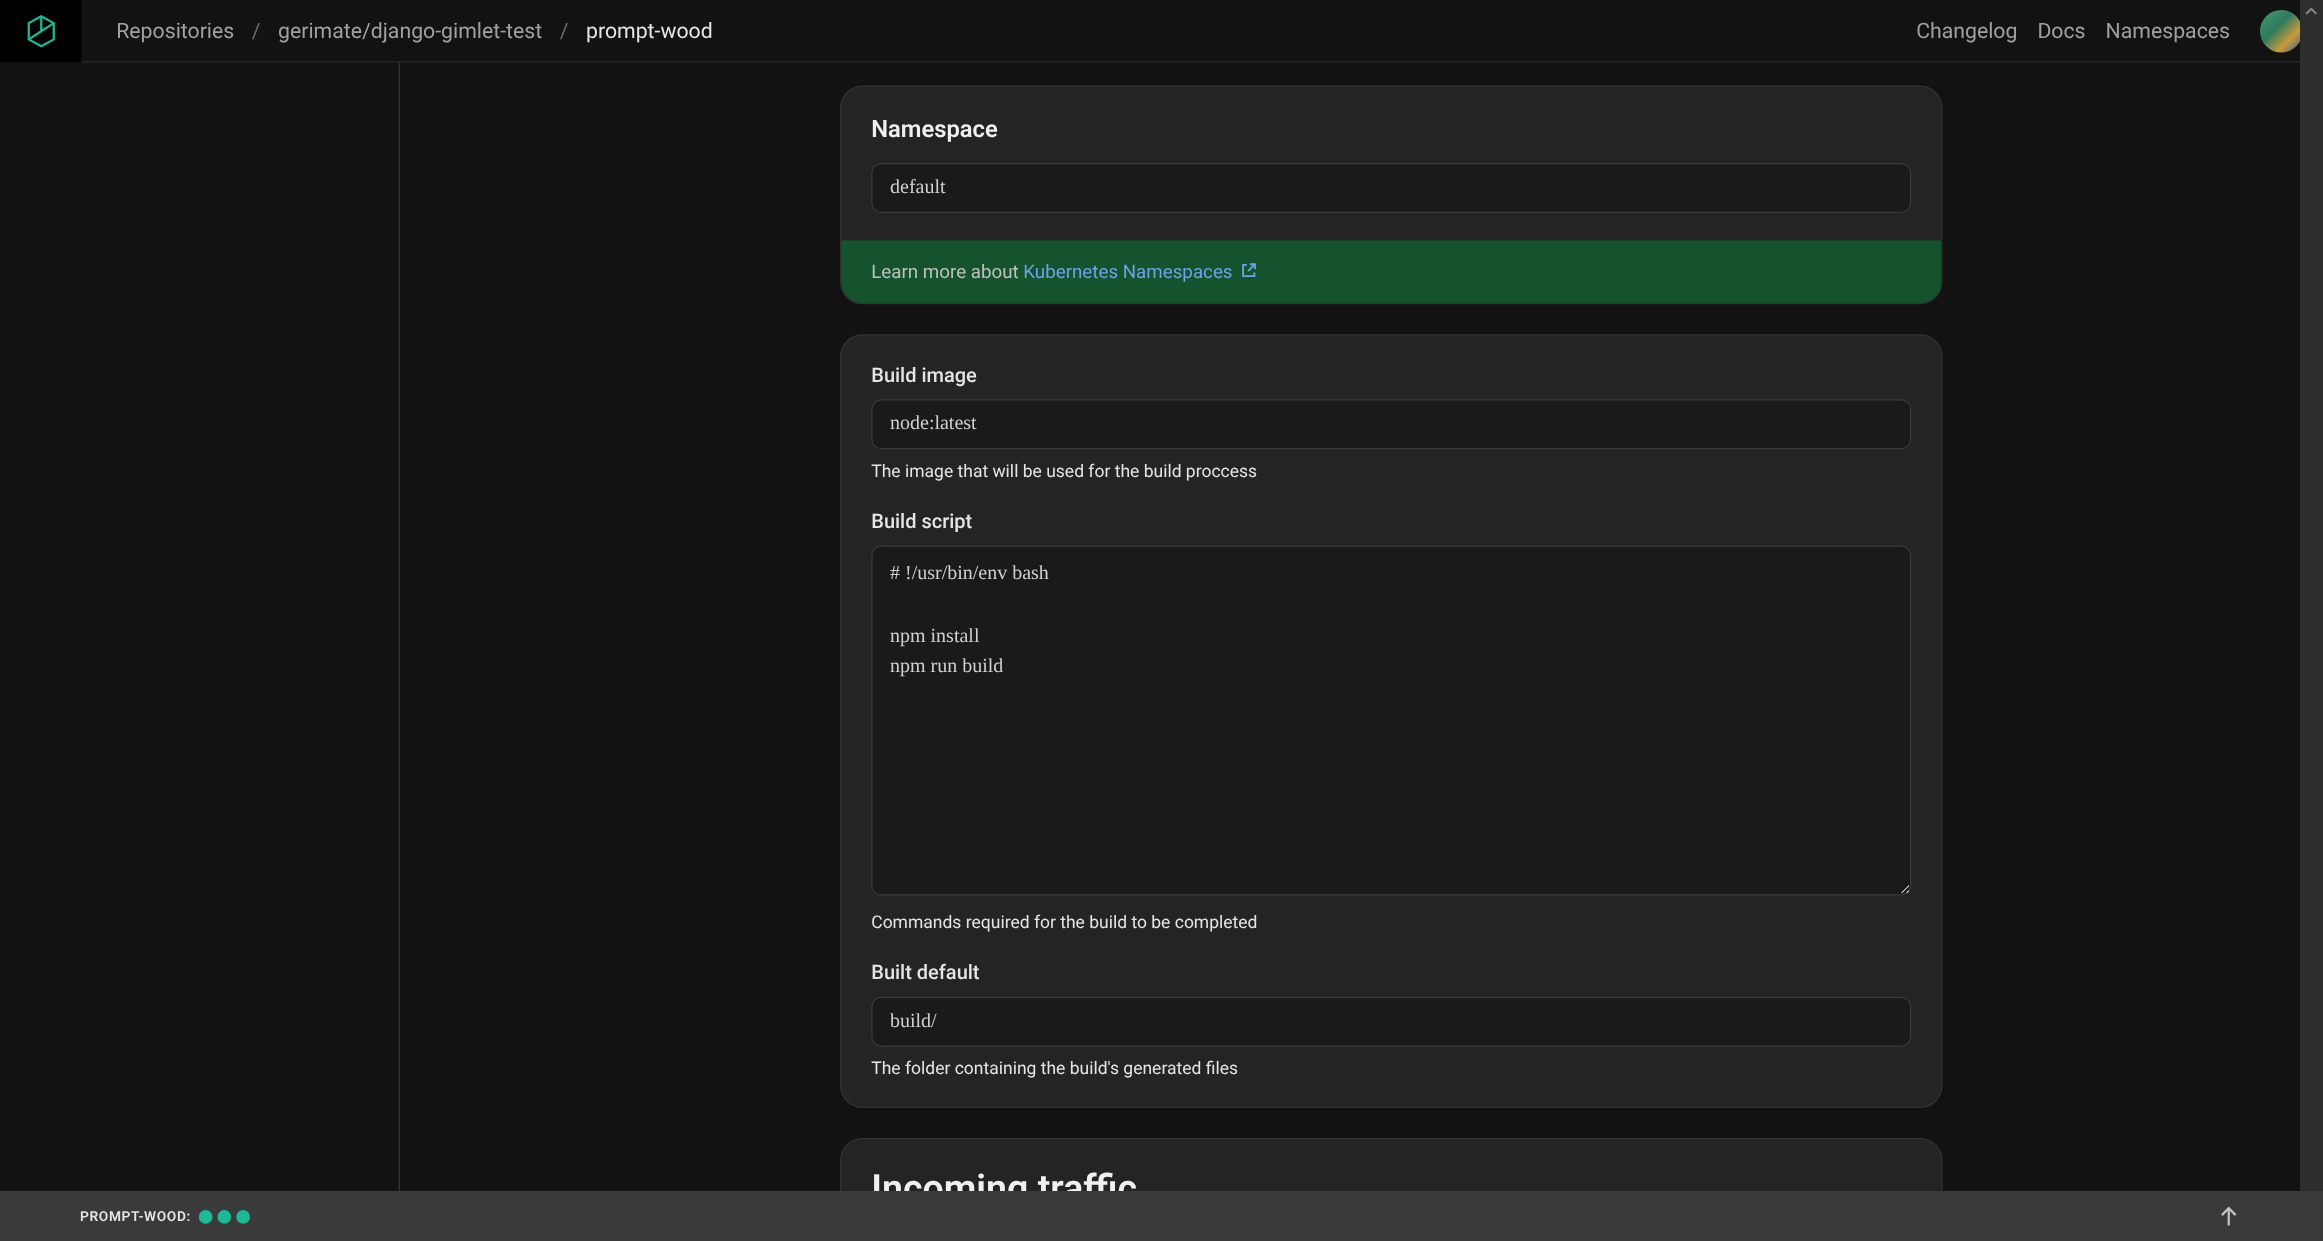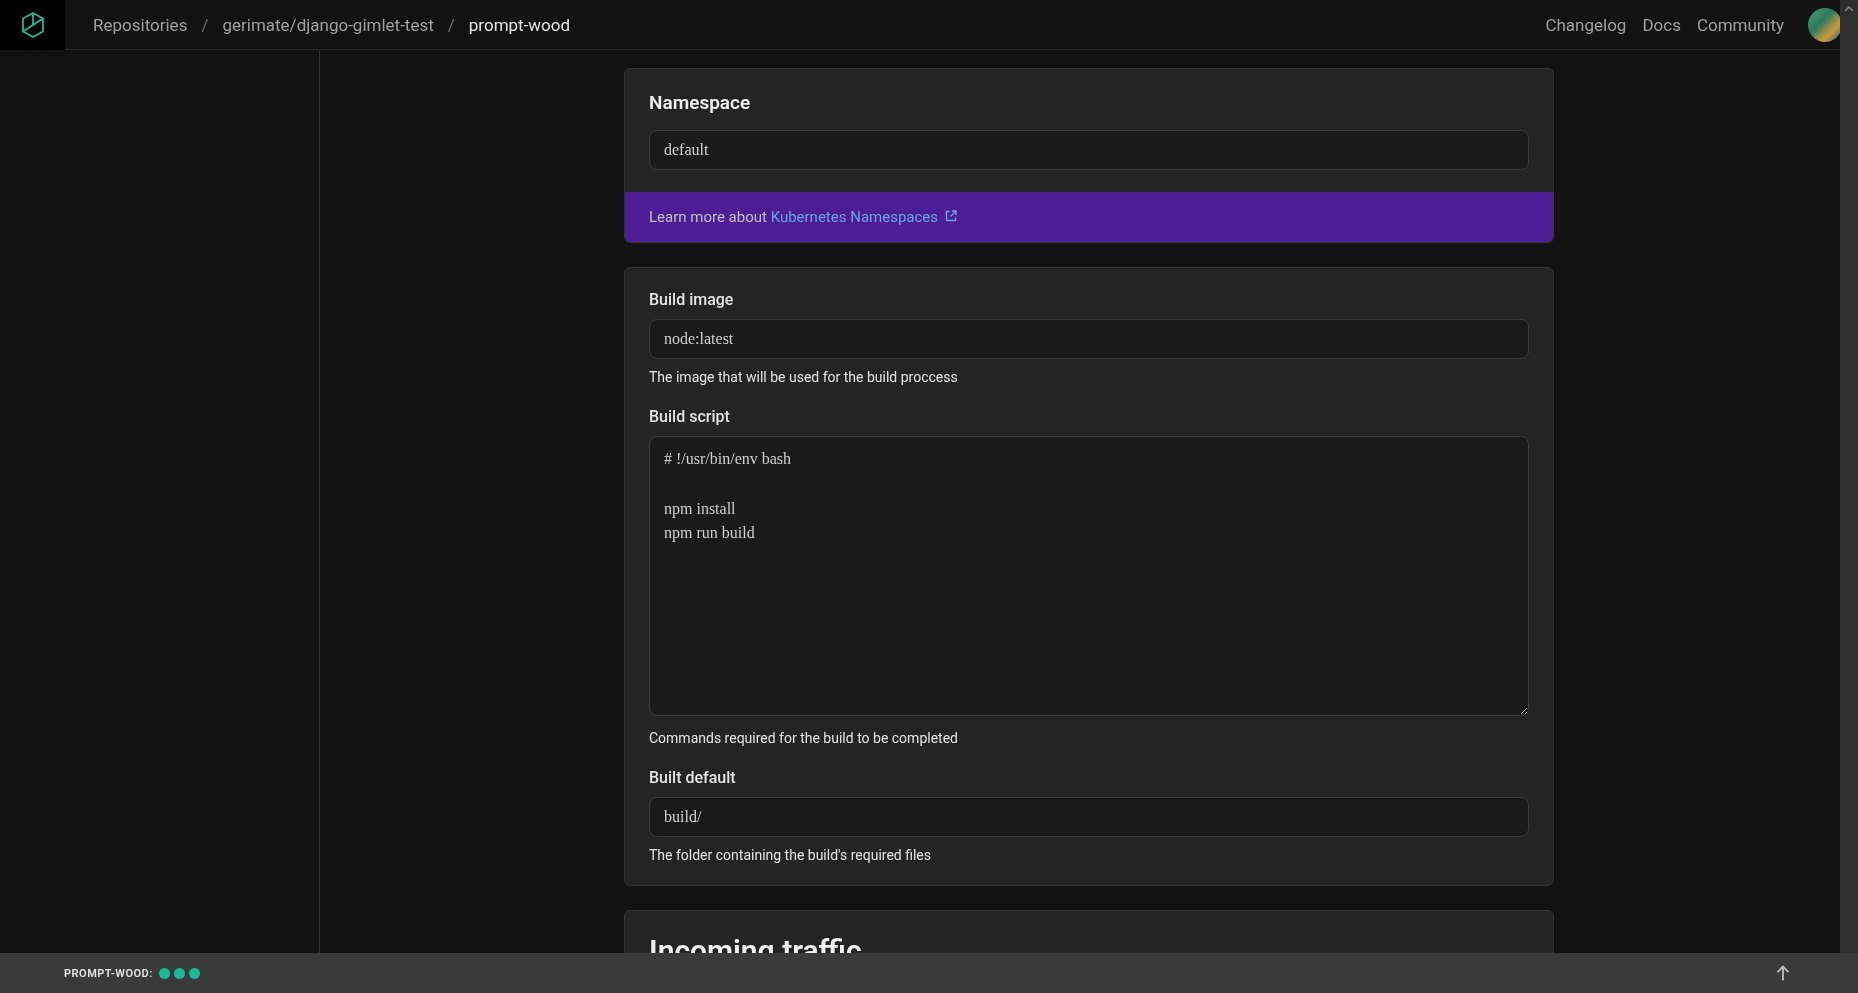--- a/index.html
+++ b/index.html
@@ -95,40 +95,41 @@
 }
 .content-inner {
   width: 930px;
   margin-top: 18px;
 }
 
 
 .card {
   background: #242424;
   border: 1px solid #333;
-  border-radius: 6px;
+  border-radius: 18px;
   margin-bottom: 24px;
   overflow: hidden;
+  margin-left: 48px;
 }
 .card-body {
   padding: 22px 24px;
 }
 .card-title {
   font-size: 19px;
   font-weight: 600;
   color: #f0f0f0;
   margin-bottom: 16px;
 }
 .card-title-large {
   font-size: 30px;
   font-weight: 600;
   color: #f0f0f0;
 }
 .card-footer {
-  background: #4c1d95;
+  background: #14532d;
   padding: 16px 24px;
   font-size: 15px;
   color: #c0c0c0;
 }
 .link {
   color: #6ba3e8;
   text-decoration: none;
 }
 .ext-icon {
   display: inline-block;
@@ -250,21 +251,21 @@
     <a class="breadcrumb-item">Repositories</a>
     <span class="breadcrumb-sep">/</span>
     <a class="breadcrumb-item">gerimate/django-gimlet-test</a>
     <span class="breadcrumb-sep">/</span>
     <a class="breadcrumb-item active">prompt-wood</a>
   </nav>
   <div class="header-spacer"></div>
   <div class="header-links">
     <a class="header-link">Changelog</a>
     <a class="header-link">Docs</a>
-    <a class="header-link">Community</a>
+    <a class="header-link">Namespaces</a>
   </div>
   <div class="avatar"></div>
 </div>
 
 <div class="main-container">
   <aside class="sidebar"></aside>
 
   <main class="content">
     <div class="content-inner">
 
@@ -297,21 +298,21 @@
             <textarea class="textarea" style=""># !/usr/bin/env bash
 
 npm install
 npm run build</textarea>
             <div class="field-help">Commands required for the build to be completed</div>
           </div>
 
           <div class="field-group">
             <label class="field-label">Built default</label>
             <input type="text" class="input-text" value="build/" style="">
-            <div class="field-help">The folder containing the build's required files</div>
+            <div class="field-help">The folder containing the build's generated files</div>
           </div>
         </div>
       </section>
 
       <section class="card">
         <div class="card-body">
           <h2 class="card-title-large">Incoming traffic</h2>
         </div>
       </section>
 

